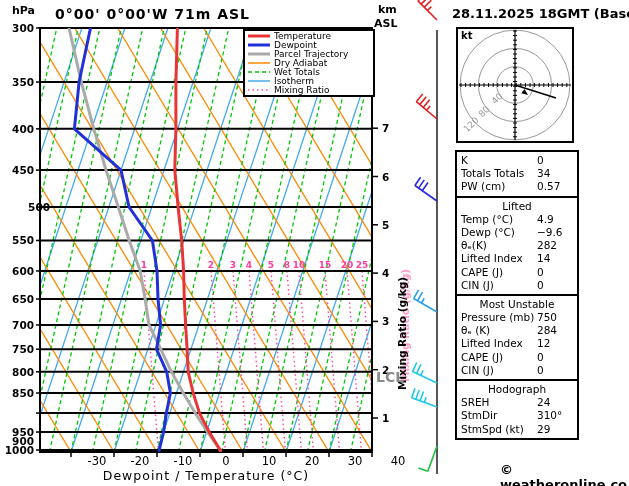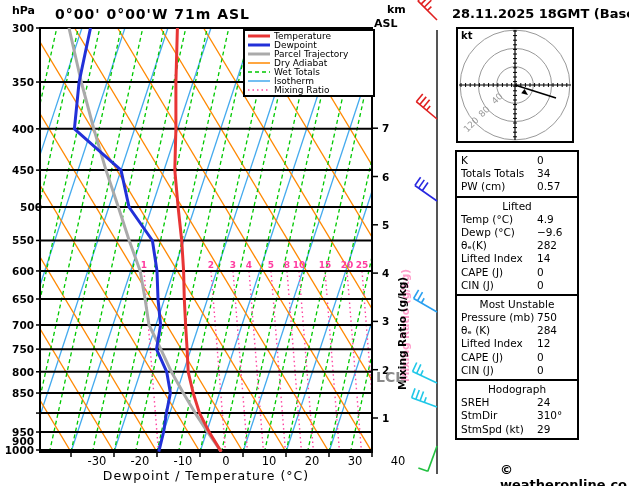--- a/index.html
+++ b/index.html
@@ -29,21 +29,21 @@
   .footer{font-size:13px;font-weight:bold;margin-left:48px;}
   .kt{font-size:10px;font-weight:bold;}
 </style>
 </head>
 <body>
 
 <div class="screen">
 
   <div class="abs unit" style="left:12px;top:4px;">hPa</div>
   <div class="abs title" style="left:55px;top:6px;">0°00'  0°00'W  71m  ASL</div>
-  <div class="abs unit" style="left:387px;top:3px;">km</div>
+  <div class="abs unit" style="left:378px;top:3px;">km</div>
   <div class="abs unit" style="left:374px;top:17px;">ASL</div>
   <div class="abs datehdr" style="left:452px;top:6px;">28.11.2025 18GMT (Base: 00)</div>
 
   <svg id="mainsvg" class="abs" style="left:0;top:0;" width="629" height="486">
       <defs>
         <clipPath id="chartclip">
           <rect x="40" y="28" width="332" height="424"></rect>
         </clipPath>
       </defs>
       <g clip-path="url(#chartclip)">
@@ -325,21 +325,21 @@
         </svg>
         <span>Mixing Ratio</span>
       </div>
     </div>
 
   <div id="plabels">
       <div class="abs plabel" style="left:4px;top:22px;">300</div>
       <div class="abs plabel" style="left:4px;top:76px;">350</div>
       <div class="abs plabel" style="left:4px;top:123px;">400</div>
       <div class="abs plabel" style="left:4px;top:164px;">450</div>
-      <div class="abs plabel" style="left:12px;top:201px;">500</div>
+      <div class="abs plabel" style="left:20px;top:201px;">500</div>
       <div class="abs plabel" style="left:4px;top:234px;">550</div>
       <div class="abs plabel" style="left:4px;top:265px;">600</div>
       <div class="abs plabel" style="left:4px;top:293px;">650</div>
       <div class="abs plabel" style="left:4px;top:319px;">700</div>
       <div class="abs plabel" style="left:4px;top:343px;">750</div>
       <div class="abs plabel" style="left:4px;top:366px;">800</div>
       <div class="abs plabel" style="left:4px;top:387px;">850</div>
       <div class="abs plabel" style="left:4px;top:407px;margin-top:28px;">900</div>
       <div class="abs plabel" style="left:4px;top:426px;">950</div>
       <div class="abs plabel" style="left:4px;top:444px;">1000</div>

